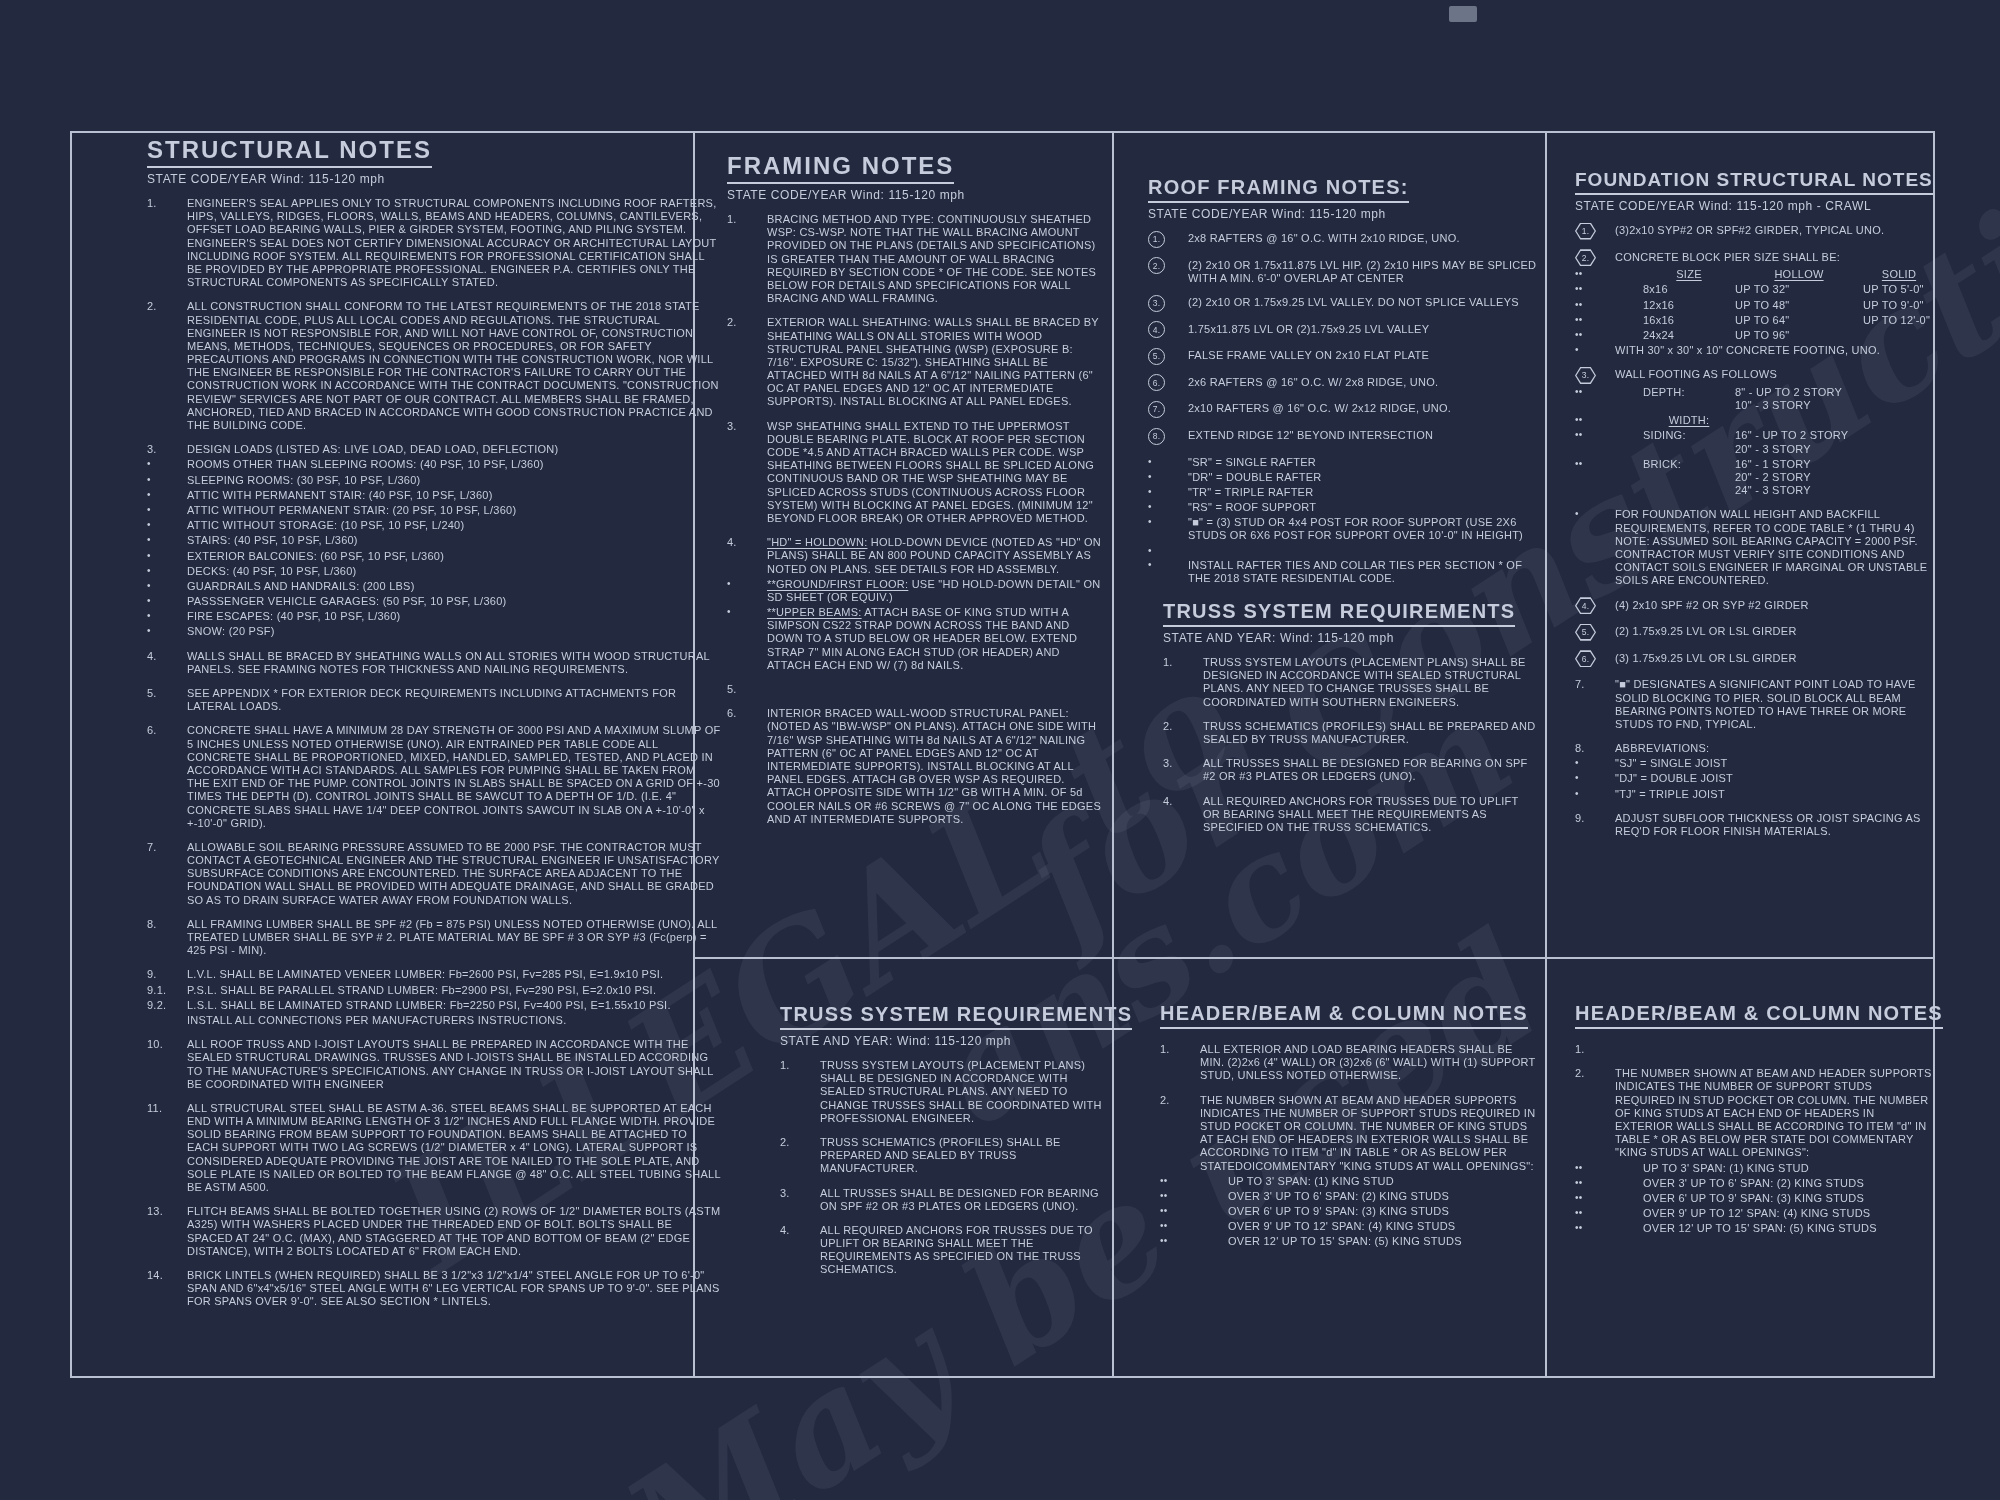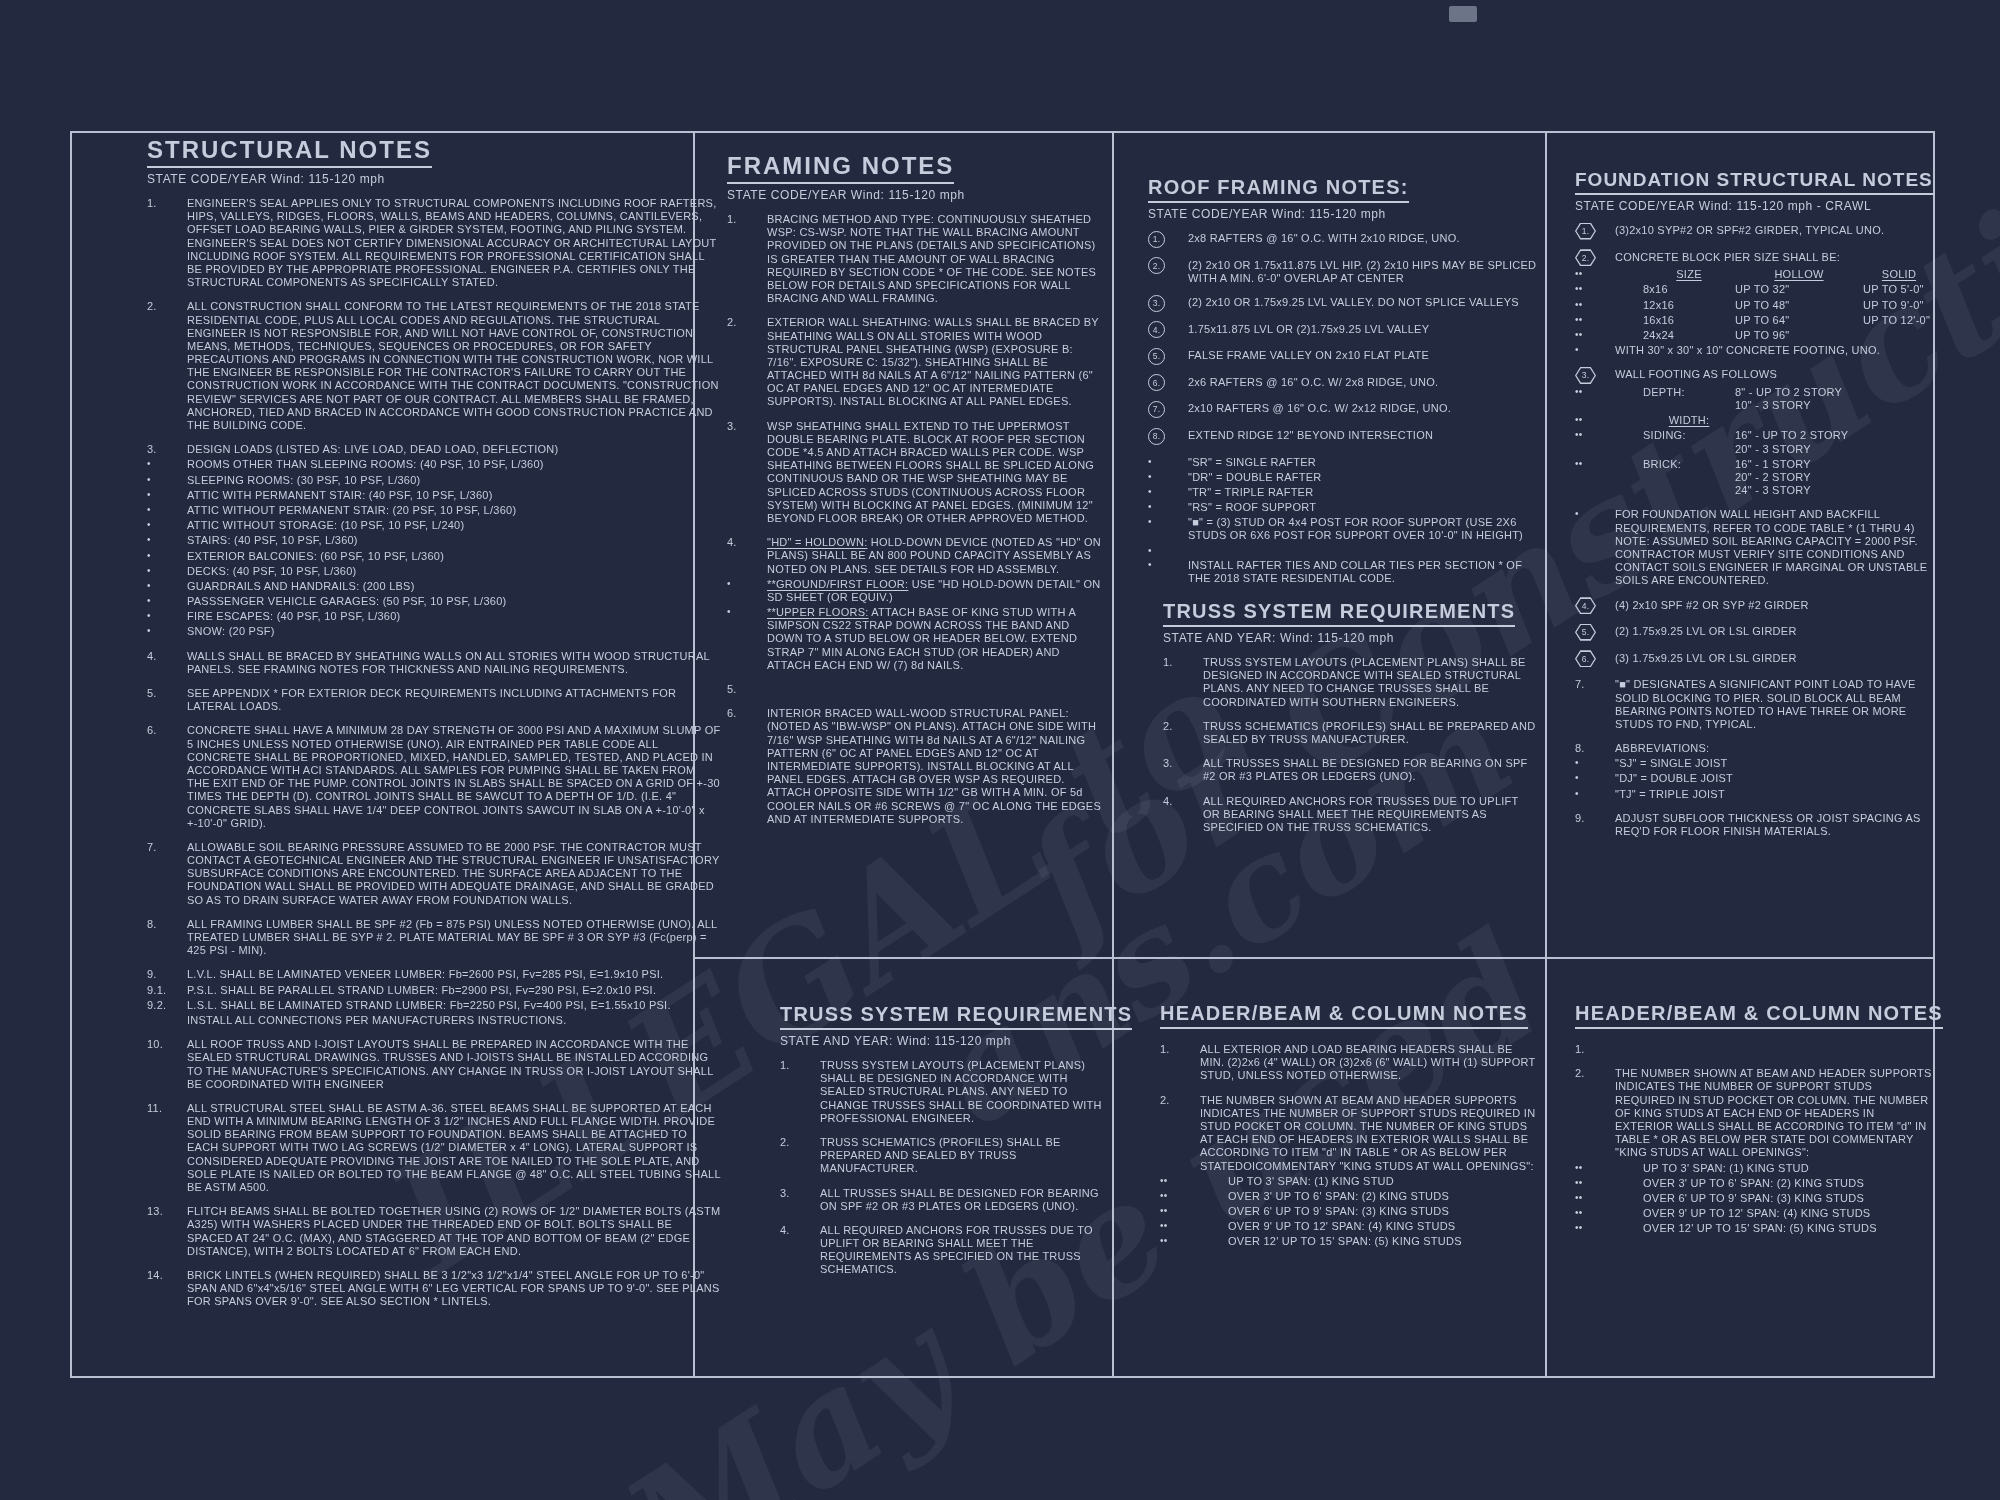--- a/index.html
+++ b/index.html
@@ -245,21 +245,21 @@
         <div class="item gap">
           <span class="mk mk-num">4.</span>
           <span class="tx"><span class="und">"HD" = HOLDOWN:</span> HOLD-DOWN DEVICE (NOTED AS "HD" ON PLANS) SHALL BE AN 800 POUND CAPACITY ASSEMBLY AS NOTED ON PLANS. SEE DETAILS FOR HD ASSEMBLY.</span>
         </div>
         <div class="item">
           <span class="mk mk-bul">•</span>
           <span class="tx"><span class="und">**GROUND/FIRST FLOOR:</span> USE "HD HOLD-DOWN DETAIL" ON SD SHEET (OR EQUIV.)</span>
         </div>
         <div class="item">
           <span class="mk mk-bul">•</span>
-          <span class="tx"><span class="und">**UPPER FLOORS:</span> ATTACH BASE OF KING STUD WITH A SIMPSON CS22 STRAP DOWN ACROSS THE BAND AND DOWN TO A STUD BELOW OR HEADER BELOW.  EXTEND STRAP 7" MIN ALONG EACH STUD (OR HEADER) AND ATTACH EACH END W/ (7) 8d NAILS.</span>
+          <span class="tx"><span class="und">**UPPER BEAMS:</span> ATTACH BASE OF KING STUD WITH A SIMPSON CS22 STRAP DOWN ACROSS THE BAND AND DOWN TO A STUD BELOW OR HEADER BELOW.  EXTEND STRAP 7" MIN ALONG EACH STUD (OR HEADER) AND ATTACH EACH END W/ (7) 8d NAILS.</span>
         </div>
         <div class="item gap">
           <span class="mk mk-num">5.</span>
         </div>
         <div class="item gap">
           <span class="mk mk-num">6.</span>
           <span class="tx">INTERIOR BRACED WALL-WOOD STRUCTURAL PANEL: (NOTED AS "IBW-WSP" ON PLANS). ATTACH ONE SIDE WITH 7/16" WSP SHEATHING WITH 8d NAILS AT A 6"/12" NAILING PATTERN (6" OC AT PANEL EDGES AND 12" OC AT INTERMEDIATE SUPPORTS). INSTALL BLOCKING AT ALL PANEL EDGES. ATTACH GB OVER WSP AS REQUIRED. ATTACH OPPOSITE SIDE WITH 1/2" GB WITH A MIN. OF 5d COOLER NAILS OR #6 SCREWS @ 7" OC ALONG THE EDGES AND AT INTERMEDIATE SUPPORTS.</span>
         </div>
       </div>
   </div>

